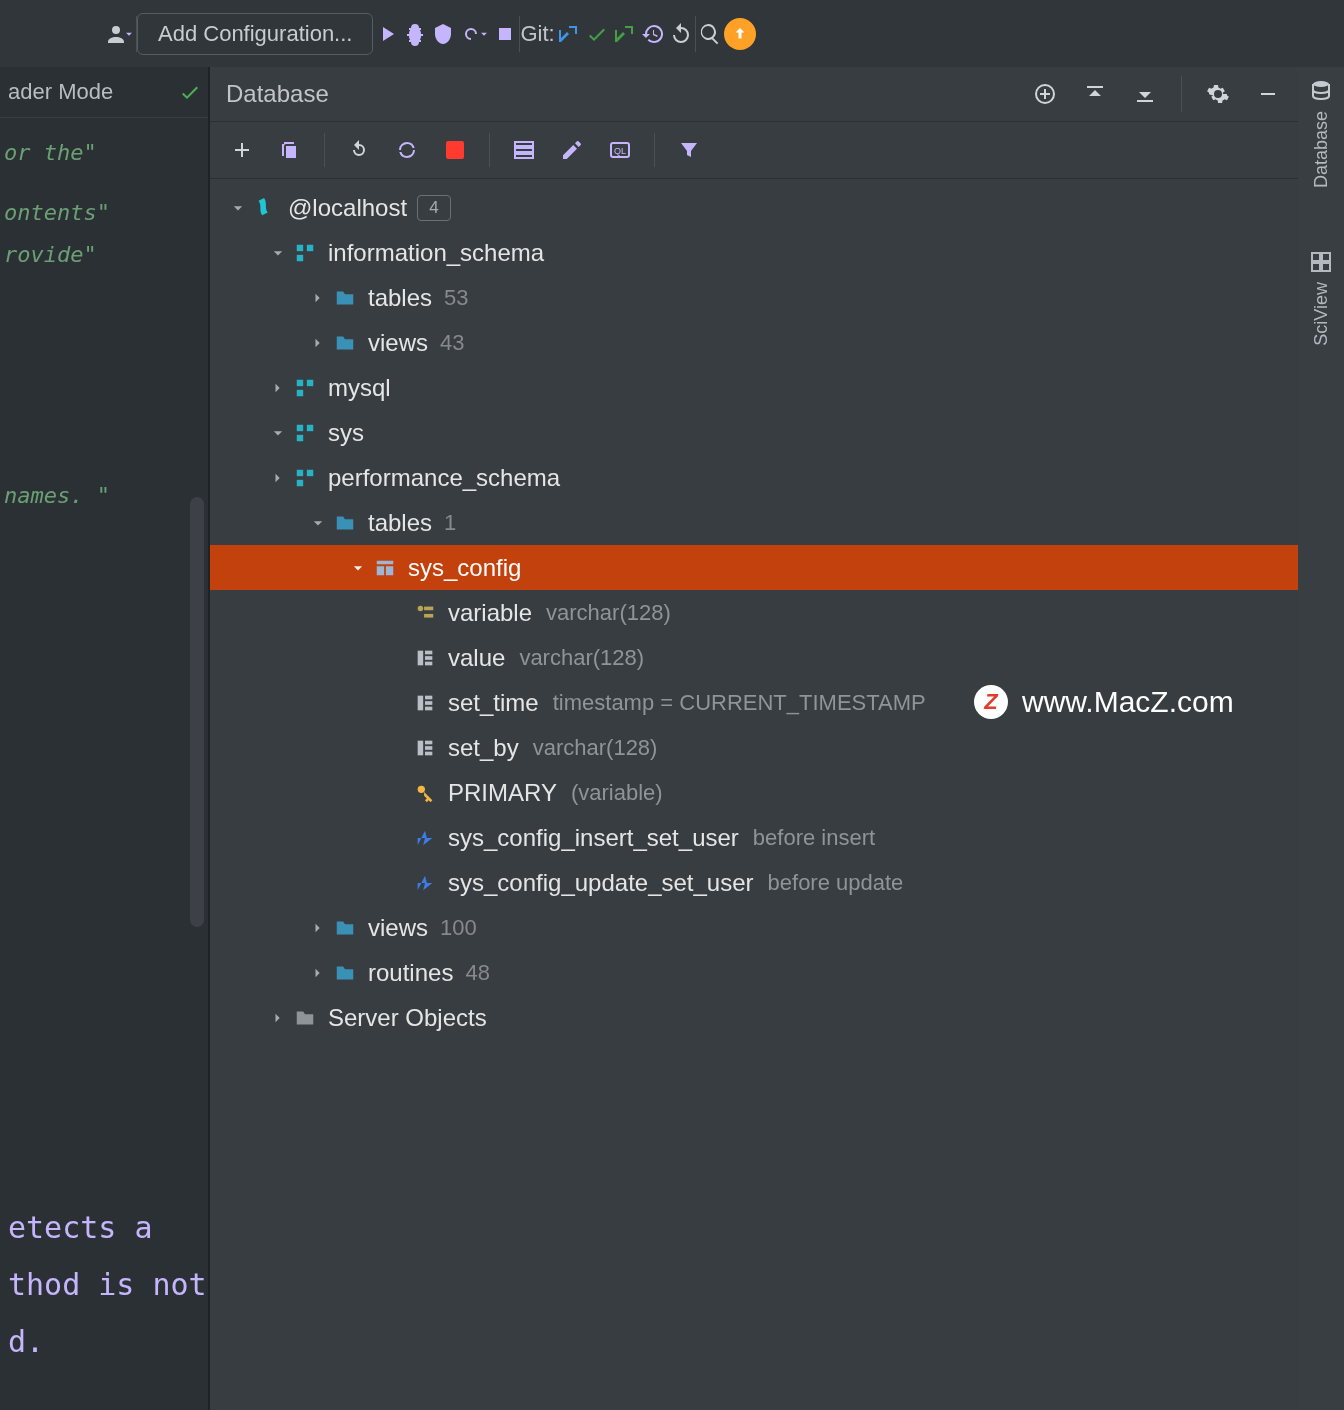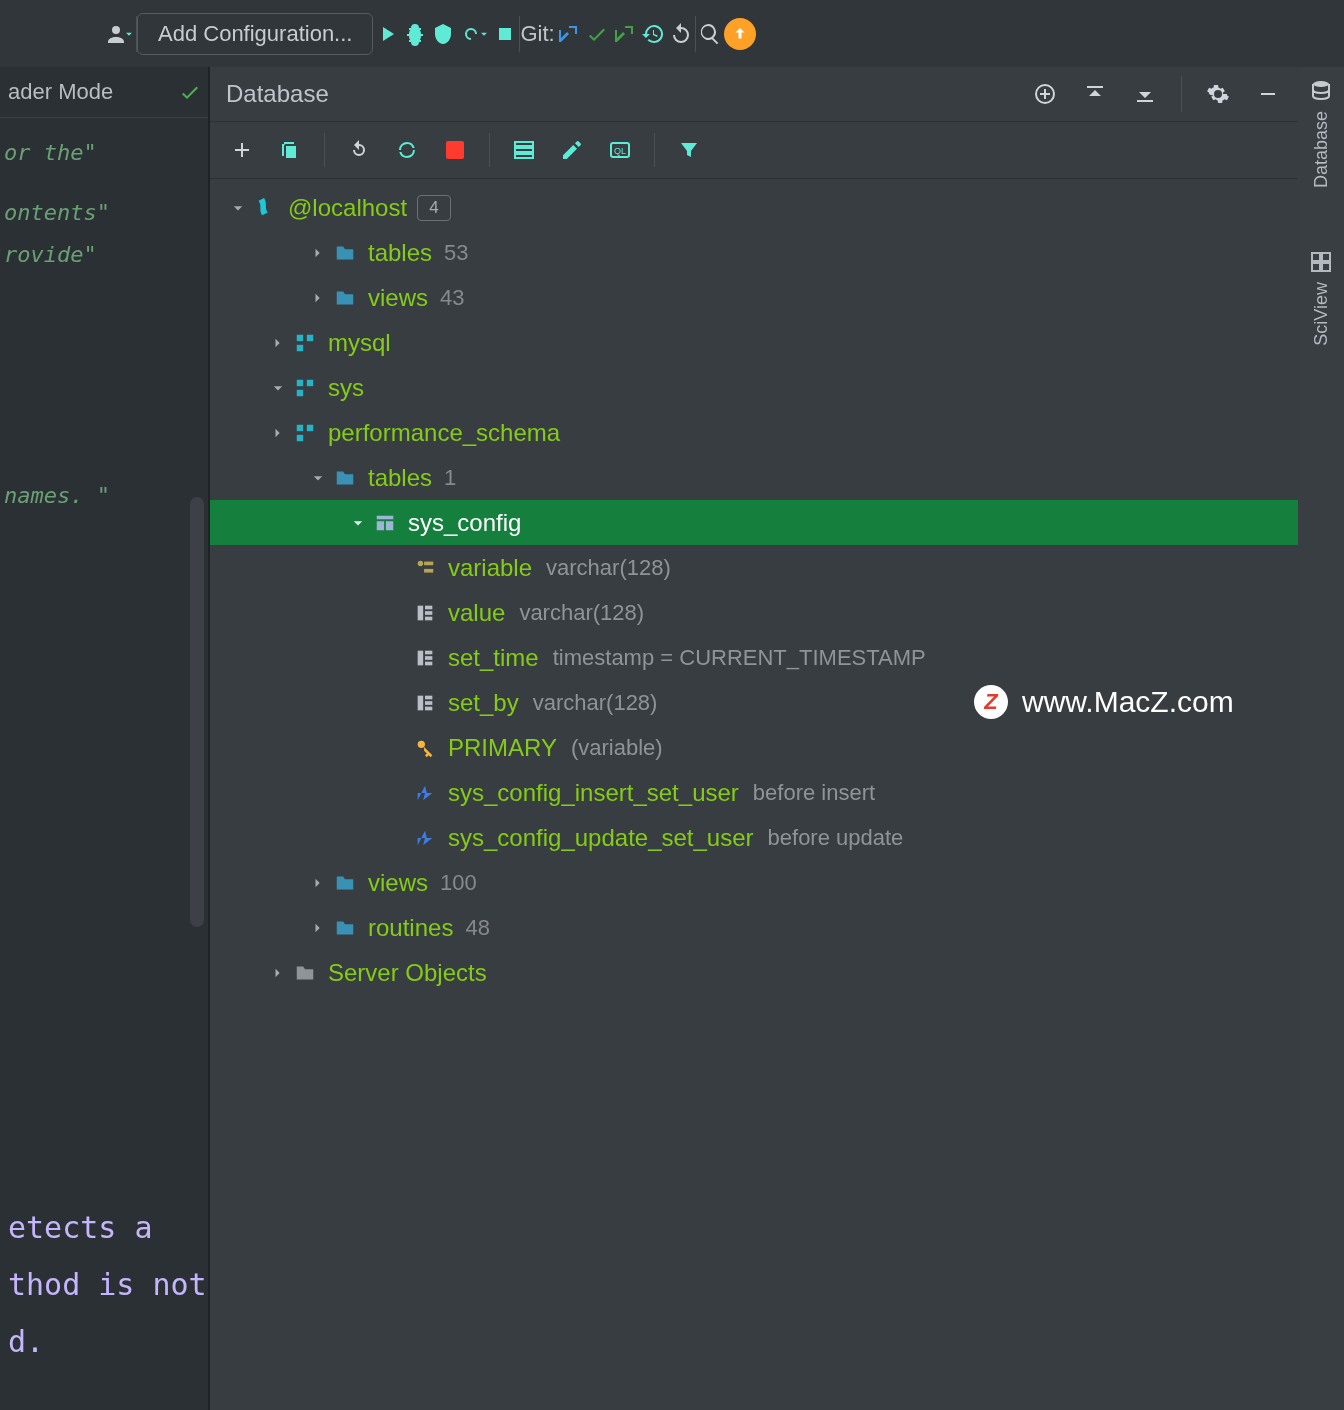--- a/index.html
+++ b/index.html
@@ -7,21 +7,21 @@
     background:#2b3034; font-family:"Helvetica Neue",Arial,sans-serif;
     color:#cfd5db; font-size:19px; overflow:hidden;
     -webkit-font-smoothing:antialiased;
   }
   
   .main-toolbar{
     height:67px; display:flex; align-items:center; gap:0;
     background:#31363a; padding:0 12px; box-sizing:border-box;
   }
   .tb-left-spacer{width:90px;}
-  .tb-icon{width:28px;height:28px;display:inline-flex;align-items:center;justify-content:center;color:#5eead4;}
+  .tb-icon{width:28px;height:28px;display:inline-flex;align-items:center;justify-content:center;color:#c4b5fd;}
   .tb-icon svg{width:24px;height:24px;fill:currentColor;}
   .tb-sep{width:1px;height:36px;background:#4a5054;}
   .cfg-btn{
     height:40px;padding:0 20px;border:1px solid #555c62;border-radius:6px;
     display:inline-flex;align-items:center;color:#c7ccd1;font-size:22px;
   }
   .git-label{color:#bfc5cb;font-size:22px;}
   .orange-circle{
     width:32px;height:32px;border-radius:50%;
     background:#ffa126;display:flex;align-items:center;justify-content:center;color:#fff;
@@ -67,26 +67,26 @@
   .red-square{width:18px;height:18px;background:#ff3b30;border-radius:2px;}
   
   .tree{flex:1;overflow:hidden;padding:6px 0;font-size:24px;user-select:none;}
   .row{display:flex;align-items:center;height:45px;padding-left:0;white-space:nowrap;}
   .row .indent{display:inline-block;}
   .arrow{width:28px;height:28px;display:inline-flex;align-items:center;justify-content:center;color:#a6adad;}
   .arrow svg{width:20px;height:20px;fill:currentColor;}
   .ph{width:28px;display:inline-block;}
   .ic{width:26px;height:26px;display:inline-flex;align-items:center;justify-content:center;margin-right:10px;}
   .ic svg{width:22px;height:22px;fill:currentColor;}
-  .label{color:#84cc16;}
+  .label{color:#e5e5e5;}
   .count{color:#86898d;margin-left:12px;font-size:22px;}
   .badge{display:inline-flex;align-items:center;justify-content:center;
     min-width:22px;height:24px;border:1px solid #6a7074;border-radius:4px;
     font-size:17px;color:#a4abb0;padding:0 5px;margin-left:10px;}
-  .row.selected{background:#15803d;}
+  .row.selected{background:#c2410c;}
   .row.selected .label{color:#ffffff;}
   .row.selected .arrow{color:#e8eef8;}
   .dim{color:#8f9498;font-size:22px;margin-left:14px;}
   
   .c-teal{color:#1ec6d6;}
   .c-teal2{color:#27b3c6;}
   .c-folder{color:#3a91b6;}
   .c-grey{color:#b9bfc4;}
   .c-key{color:#f3b63f;}
   .c-blue{color:#3c7de6;}
@@ -318,20 +318,36 @@
         <span class="ic c-teal">
             <svg viewBox="0 0 24 24">
               <path d="M5 4c4 6 0 10 4 16l6-3c-4-6 0-10-4-16L5 4z"></path>
             </svg>
           </span>
         <span class="label">@localhost</span>
         <span class="badge">4</span>
       </div>
 
       <div class="row">
+        <span class="indent" style="width:54px"></span>
+        <span class="arrow">
+            <svg viewBox="0 0 24 24">
+              <path d="M7 10l5 5 5-5z"></path>
+            </svg>
+          </span>
+        <span class="ic c-teal2">
+            <svg viewBox="0 0 24 24">
+              <rect x="3" y="3" width="7" height="7"></rect>
+              <rect x="14" y="3" width="7" height="7"></rect>
+              <rect x="3" y="14" width="7" height="7"></rect>
+            </svg>
+          </span>
+        <span class="label">information_schema</span>
+      </div>
+      <div class="row">
         <span class="indent" style="width:94px"></span>
         <span class="arrow">
             <svg viewBox="0 0 24 24">
               <path d="M9 7l5 5-5 5z"></path>
             </svg>
           </span>
         <span class="ic c-folder">
             <svg viewBox="0 0 24 24">
               <path d="M3 5h7l2 3h9v11H3z"></path>
             </svg>

